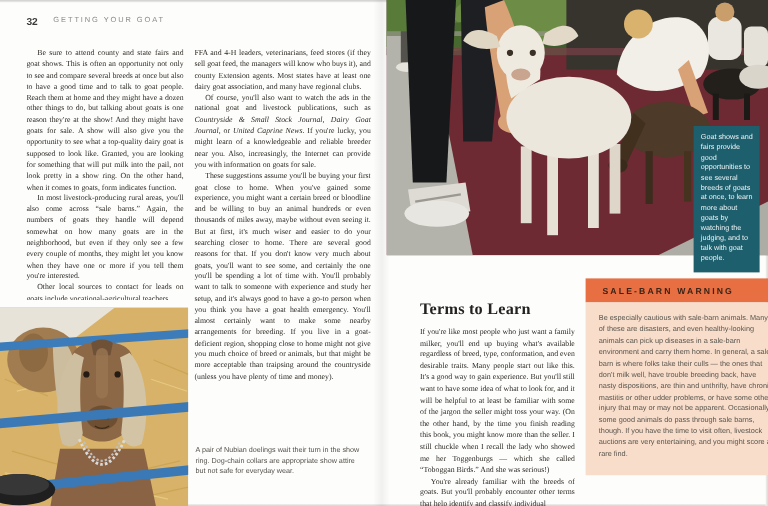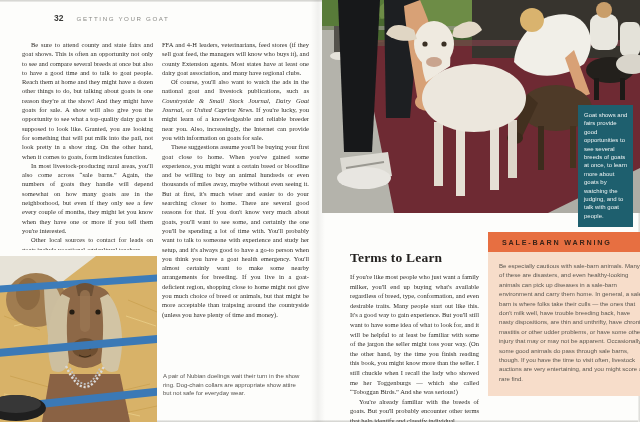--- a/index.html
+++ b/index.html
@@ -7,22 +7,22 @@
   body { font-family:"Liberation Serif", serif; }
 
   .spread { position:relative; width:640px; height:422px; background:#fdfdfb; overflow:hidden; }
 
   .edge-top    { position:absolute; left:0; top:0; width:640px; height:2px; background:linear-gradient(#cfcfcb,#efefec); }
   .edge-bottom { position:absolute; left:0; bottom:0; width:640px; height:2px; background:linear-gradient(#f0f0ed,#cfcfcb); }
   .edge-right  { position:absolute; right:0; top:0; width:2px; height:422px; background:linear-gradient(90deg,#f2f2ef,#d8d8d4); }
   .gutter      { position:absolute; left:311px; top:0; width:14px; height:422px;
                  background:linear-gradient(90deg,rgba(0,0,0,0) 0%, rgba(0,0,0,0.05) 50%, rgba(0,0,0,0) 100%); }
 
-  .running-header { position:absolute; left:22px; top:13px; display:flex; align-items:center; gap:13px;
-                    font-family:"Liberation Sans", sans-serif;margin-left:32px; }
+  .running-header { position:absolute; left:22px; top:13px; display:flex; align-items:flex-start; gap:13px;
+                    font-family:"Liberation Sans", sans-serif; }
   .page-num  { font-size:8.5px; font-weight:bold; color:#3a3a38; }
   .book-title{ font-size:6.2px; letter-spacing:1.6px; color:#8a8a86; }
 
   .bodycol { position:absolute; font-size:6.5px; line-height:9.3px; color:#2e2b27;
              text-align:justify; overflow:hidden; }
   .col1 { left:22px;  top:40px; width:131px; height:210px; }
   .col2 { left:162px; top:40px; width:147px; height:330px; }
   .bodycol p.indent { text-indent:9px; }
   .bodycol i { font-style:italic; }
 

